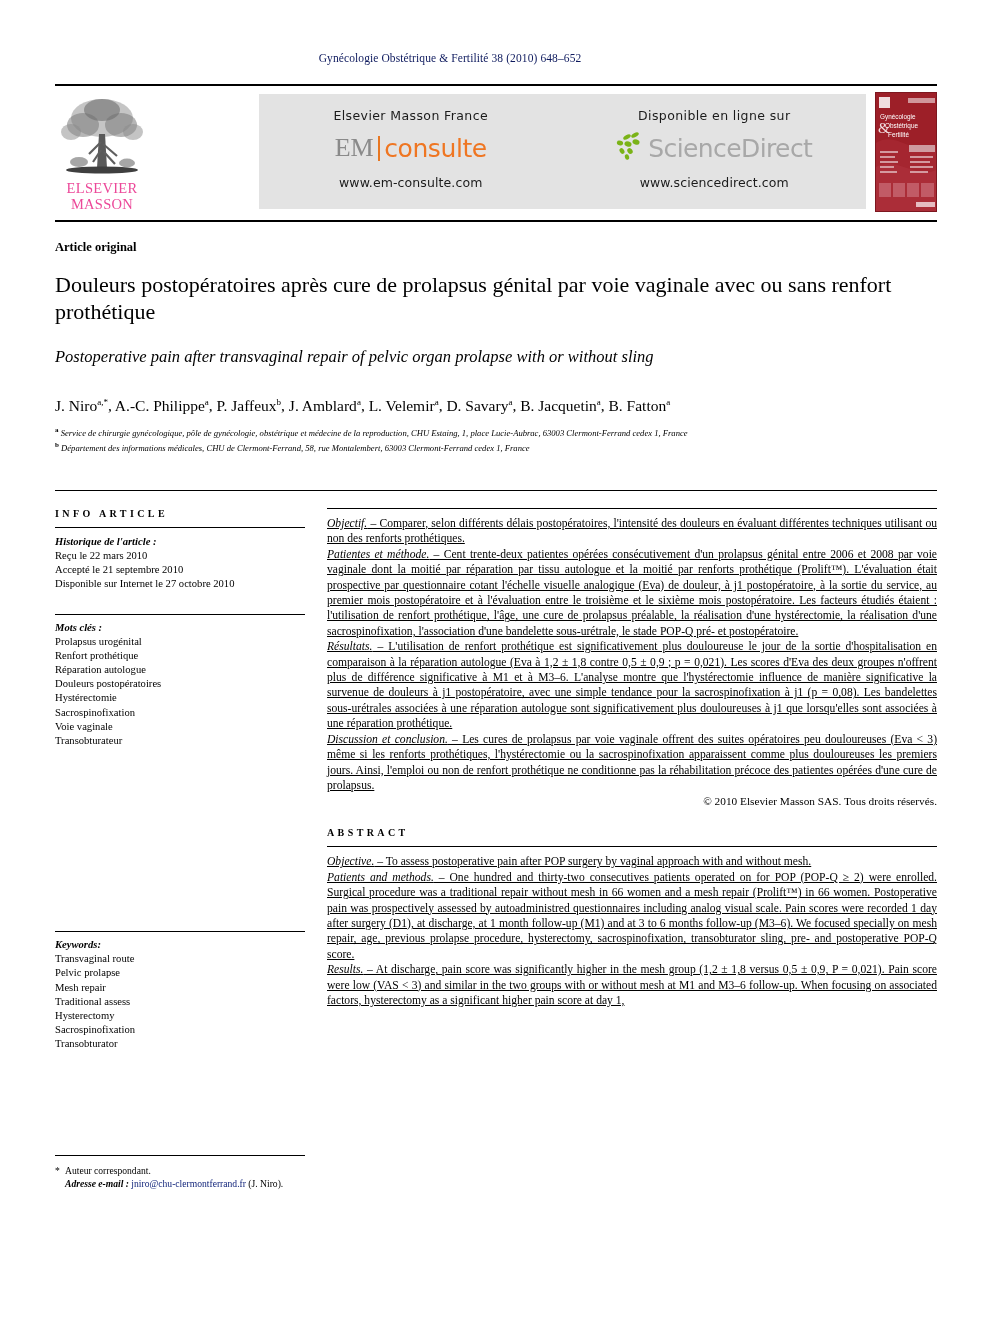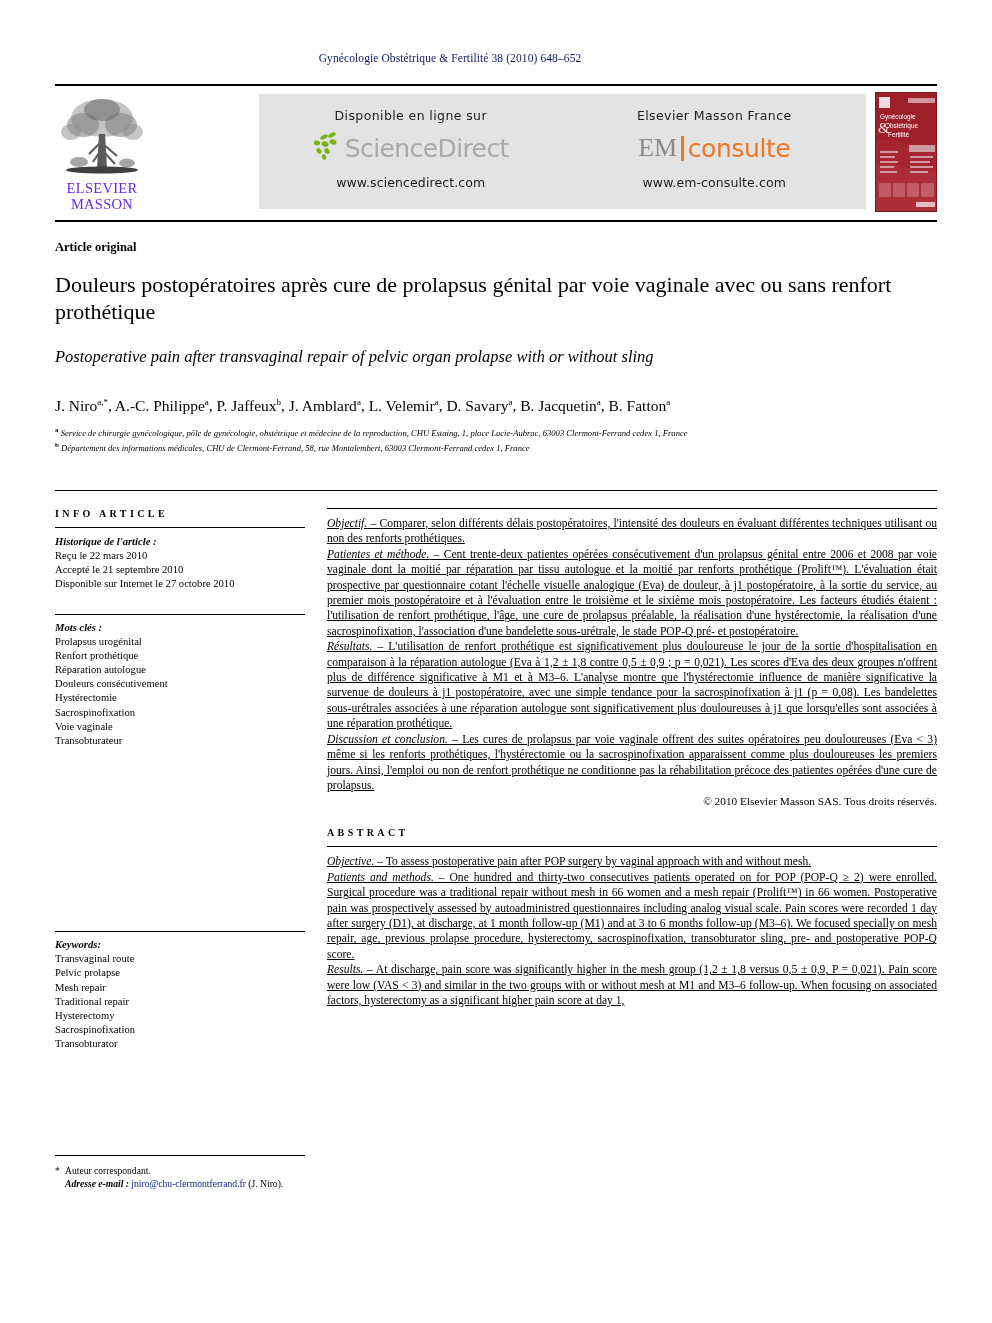--- a/index.html
+++ b/index.html
@@ -43,21 +43,21 @@
   }
   .elsevier-logo {
     position: absolute;
     top: 8px; left: 2px;
     width: 90px; height: 122px;
     text-align: center;
   }
   .tree-svg { display: block; margin: 0 auto; }
   .elsevier-word {
     font-family: "Liberation Serif", serif;
-    color: #6d28d9;
+    color: #ec4899;
     font-size: 14.5px;
     line-height: 15px;
     letter-spacing: 0.3px;
     text-align: center;
     margin-top: 1px;
   }
   .grey-band {
     position: absolute;
     top: 10px; left: 204px;
     width: 607px; height: 115px;
@@ -254,48 +254,48 @@
             <ellipse cx="68" cy="71" rx="8" ry="4.4" fill="#6b6b6b" opacity="0.6"></ellipse>
           </g>
         </svg>
       </span>
       <div class="elsevier-word">ELSEVIER</div>
       <div class="elsevier-word">MASSON</div>
     </div>
 
     <div class="grey-band">
       <div class="band-col">
+        <div class="band-lead">Elsevier Masson France</div>
+        <div class="em-logo">
+          <span class="em-em">EM</span>
+          <span class="em-bar"></span>
+          <span class="em-consulte">consulte</span>
+        </div>
+        <div class="band-url">www.em-consulte.com</div>
+      </div>
+      <div class="band-col">
         <div class="band-lead">Disponible en ligne sur</div>
         <div class="sd-logo">
           <span>
             <svg class="sd-leaves" viewBox="0 0 30 30" aria-hidden="true">
               <g fill="#7ab317">
                 <ellipse cx="19" cy="4" rx="4.1" ry="2.1" transform="rotate(-28 19 4)"></ellipse>
                 <ellipse cx="11" cy="6" rx="4.1" ry="2.1" transform="rotate(-28 11 6)"></ellipse>
                 <ellipse cx="20" cy="11" rx="3.6" ry="2.6" transform="rotate(20 20 11)"></ellipse>
                 <ellipse cx="12" cy="13" rx="3.6" ry="2.6" transform="rotate(20 12 13)"></ellipse>
                 <ellipse cx="4" cy="12" rx="3.2" ry="2.3" transform="rotate(20 4 12)"></ellipse>
                 <ellipse cx="14" cy="20" rx="3.2" ry="2.4" transform="rotate(55 14 20)"></ellipse>
                 <ellipse cx="6" cy="20" rx="3.0" ry="2.2" transform="rotate(55 6 20)"></ellipse>
                 <ellipse cx="11" cy="26" rx="2.8" ry="2.1" transform="rotate(75 11 26)"></ellipse>
               </g>
             </svg>
           </span>
           <span class="sd-text">ScienceDirect</span>
         </div>
         <div class="band-url">www.sciencedirect.com</div>
-      </div>
-      <div class="band-col">
-        <div class="band-lead">Elsevier Masson France</div>
-        <div class="em-logo">
-          <span class="em-em">EM</span>
-          <span class="em-bar"></span>
-          <span class="em-consulte">consulte</span>
-        </div>
-        <div class="band-url">www.em-consulte.com</div>
       </div>
     </div>
 
     <div class="cover-thumb">
       <svg width="62" height="120" viewBox="0 0 62 120" aria-hidden="true">
         <rect x="0" y="0" width="62" height="120" fill="#9d1f28"></rect>
         <path d="M0 50 C22 36 40 68 62 52 L62 120 L0 120 Z" fill="#a82a33" opacity="0.7"></path>
         <path d="M0 74 C20 62 42 88 62 76 L62 120 L0 120 Z" fill="#b23440" opacity="0.5"></path>
         <rect x="3" y="4" width="11" height="11" fill="#ffffff" opacity="0.85"></rect>
         <rect x="32" y="5" width="27" height="5" fill="#e7c9cc" opacity="0.7"></rect>
@@ -347,35 +347,35 @@
     <div class="meta-line">Accepté le 21 septembre 2010</div>
     <div class="meta-line">Disponible sur Internet le 27 octobre 2010</div>
 
     <div class="gapblock"></div>
     <div class="hr-thin"></div>
     <div class="meta-label">Mots clés :</div>
     <div class="kwlist">
       <div class="meta-line">Prolapsus urogénital</div>
       <div class="meta-line">Renfort prothétique</div>
       <div class="meta-line">Réparation autologue</div>
-      <div class="meta-line">Douleurs consécutivement</div>
+      <div class="meta-line">Douleurs postopératoires</div>
       <div class="meta-line">Hystérectomie</div>
       <div class="meta-line">Sacrospinofixation</div>
       <div class="meta-line">Voie vaginale</div>
       <div class="meta-line">Transobturateur</div>
     </div>
 
     <div style="height:183px"></div>
     <div class="hr-thin"></div>
     <div class="meta-label">Keywords:</div>
     <div class="kwlist">
       <div class="meta-line">Transvaginal route</div>
       <div class="meta-line">Pelvic prolapse</div>
       <div class="meta-line">Mesh repair</div>
-      <div class="meta-line">Traditional repair</div>
+      <div class="meta-line">Traditional assess</div>
       <div class="meta-line">Hysterectomy</div>
       <div class="meta-line">Sacrospinofixation</div>
       <div class="meta-line">Transobturator</div>
     </div>
   </div>
 
   <div class="rightcol">
     <div class="hr-thick"></div>
 
     <p class="abs-para"><span class="lead">Objectif.</span><span> – Comparer, selon différents délais postopératoires, l'intensité des douleurs en évaluant différentes techniques utilisant ou non des renforts prothétiques.</span></p>

